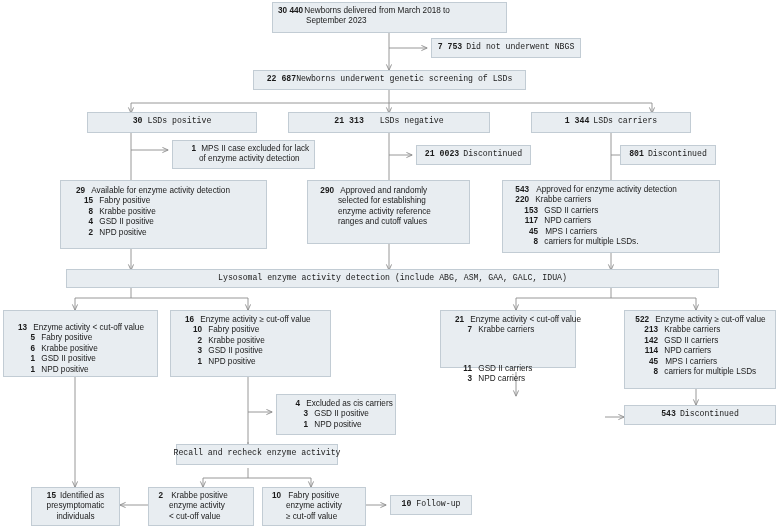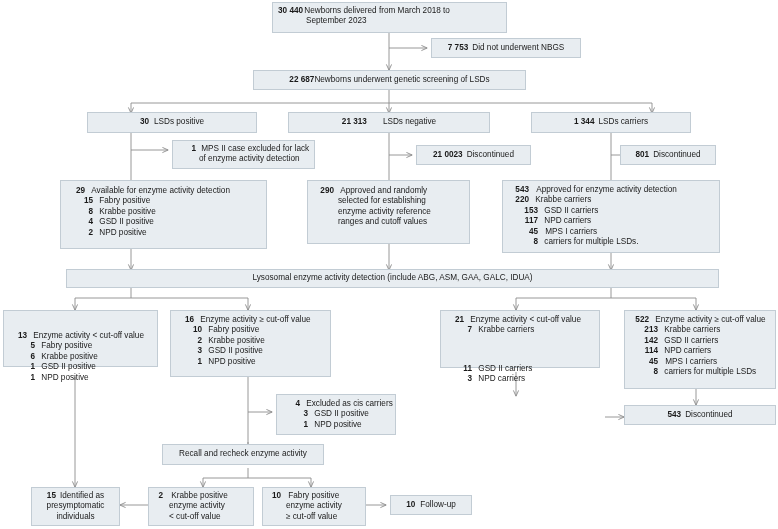--- a/index.html
+++ b/index.html
@@ -32,23 +32,24 @@
     background: #e8edf1;
     border: 1px solid #c2ccd4;
     color: #1a1a1a;
     font-size: 8.2px;
     line-height: 10.4px;
     padding: 3px 5px;
     z-index: 2;
   }
   .node.plain {
     display: flex;
-    align-items: center;
+    align-items: flex-start;
     justify-content: center;
     text-align: center;
+    font-family: Liberation Mono, monospace;
   }
   .ln {
     display: block;
     white-space: nowrap;
   }
   .num {
     font-weight: bold;
     display: inline-block;
     text-align: right;
   }
@@ -251,21 +252,21 @@
     <span class="ln">
       <span class="num w20" style="margin-left:9px;">8</span>
       <span class="lbl" style="padding-left:4px;">carriers for multiple LSDs.</span>
     </span>
   </div>
 
   <div class="node plain" style="left:66px; top:269px; width:653px; height:19px;">
     <span class="ln">Lysosomal enzyme activity detection (include ABG, ASM, GAA, GALC, IDUA)</span>
   </div>
 
-  <div class="node" style="left:3px; top:310px; width:155px; height:57px; padding:20px 5px;">
+  <div class="node" style="left:3px; top:310px; width:155px; height:67px; padding:12px 5px;">
     <span class="ln">
       <span class="num w18">13</span>
       <span class="lbl" style="padding-left:4px;">Enzyme activity &lt; cut-off value</span>
     </span>
     <span class="ln">
       <span class="num w18" style="margin-left:8px;">5</span>
       <span class="lbl" style="padding-left:4px;">Fabry positive</span>
     </span>
     <span class="ln">
       <span class="num w18" style="margin-left:8px;">6</span>
@@ -297,21 +298,21 @@
     <span class="ln">
       <span class="num w18" style="margin-left:8px;">3</span>
       <span class="lbl" style="padding-left:4px;">GSD II positive</span>
     </span>
     <span class="ln">
       <span class="num w18" style="margin-left:8px;">1</span>
       <span class="lbl" style="padding-left:4px;">NPD positive</span>
     </span>
   </div>
 
-  <div class="node" style="left:440px; top:310px; width:160px; height:58px; padding:4px 5px;">
+  <div class="node" style="left:440px; top:310px; width:136px; height:58px; padding:4px 5px;">
     <span class="ln">
       <span class="num w18">21</span>
       <span class="lbl" style="padding-left:4px;">Enzyme activity &lt; cut-off value</span>
     </span>
     <span class="ln">
       <span class="num w18" style="margin-left:8px;">7</span>
       <span class="lbl" style="padding-left:4px;">Krabbe carriers</span>
     </span>
     <span class="ln">
       <span class="num w18" style="margin-left:8px;margin-top:28px;">11</span>
@@ -365,21 +366,21 @@
     </span>
   </div>
 
 
   <div class="node plain" style="left:624px; top:405px; width:152px; height:20px;">
     <span class="ln">
       <span class="num" style="margin-right:4px;">543</span><span class="lbl">Discontinued</span>
     </span>
   </div>
 
-  <div class="node plain" style="left:162px; top:444px; width:162px; height:21px;">
+  <div class="node plain" style="left:176px; top:444px; width:162px; height:21px;">
     <span class="ln">Recall and recheck enzyme activity</span>
   </div>
 
   <div class="node centerbox" style="left:31px; top:487px; width:89px; height:39px; padding:3px 4px;">
     <span class="ln">
       <span class="num" style="margin-right:4px;">15</span><span class="lbl">Identified as</span>
     </span>
     <span class="ln">presymptomatic</span>
     <span class="ln">individuals</span>
   </div>

